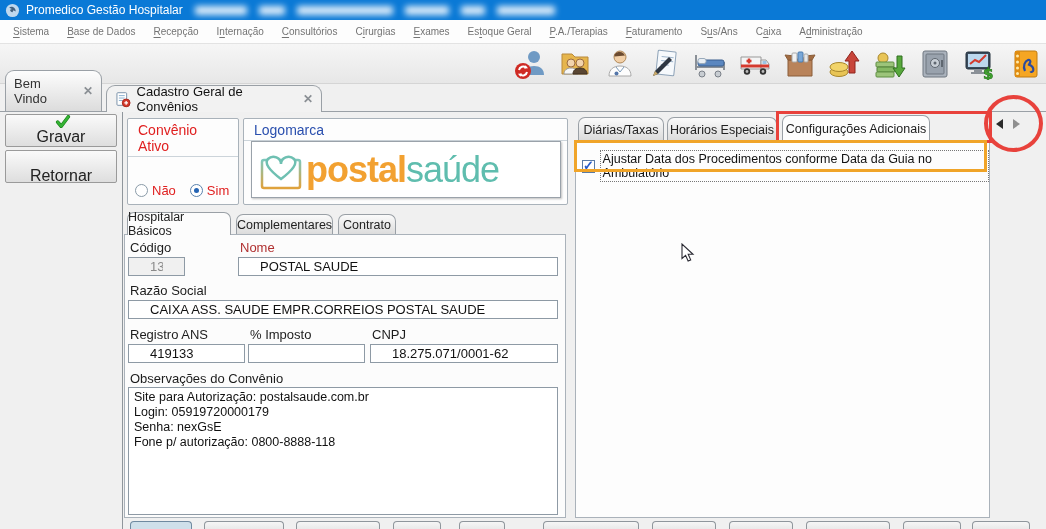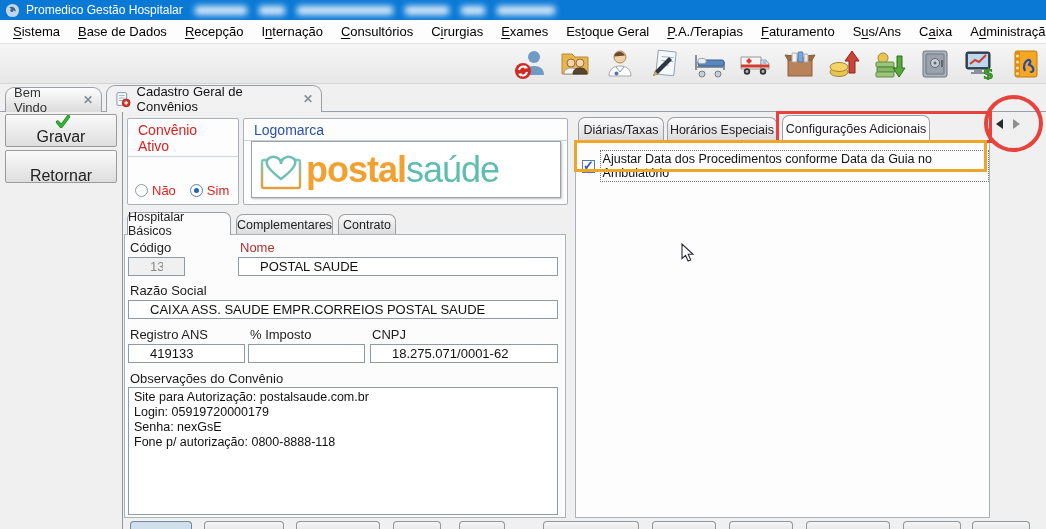--- a/index.html
+++ b/index.html
@@ -10,33 +10,33 @@
   .titlebar { position:absolute; left:0; top:0; width:1046px; height:20px;
     background:#0a79d6; color:#fff; display:flex; align-items:center; }
   .titlebar .app-icon { width:15px; height:15px; margin:0 6px 0 5px; }
   .titlebar .title { font-size:12px; }
   .redacted { display:inline-block; height:9px; background:rgba(255,255,255,.85);
     border-radius:2px; filter:blur(3px); margin-left:12px; }
 
   
   .menubar { position:absolute; left:0; top:20px; width:1046px; height:24px;
     background:#fdfdfd; border-bottom:1px solid #e3e3e3; display:flex; align-items:center; padding-left:4px; }
-  .mi { font-size:13px; color:#000000; padding:4px 9px; cursor:default; white-space:nowrap; }
+  .mi { font-size:10px; color:#737373; padding:4px 9px; cursor:default; white-space:nowrap; }
   .mi u { text-underline-offset:2px; }
 
   
   .toolbar { position:absolute; left:0; top:44px; width:1046px; height:40px;
     background:linear-gradient(#f6f6f6,#e7e7e7); border-bottom:1px solid #d5d5d5; }
   .toolicons { position:absolute; right:5px; top:3px; display:flex; gap:12px; }
   .ticon { width:33px; height:33px; display:flex; align-items:center; justify-content:center; }
   .ticon svg { width:32px; height:32px; }
 
   
   .tabstrip-line { position:absolute; left:0; top:111px; width:1046px; height:1px; background:#9aa0a6; }
-  .wtab { position:absolute; top:87px; height:25px; border:1px solid #9aa0a6; border-bottom:none;
+  .wtab { position:absolute; top:70px; height:41px; border:1px solid #9aa0a6; border-bottom:none;
     border-radius:9px 9px 0 0; background:linear-gradient(#fdfdfd,#dcdcdc);
     display:flex; align-items:center; padding:0 8px; font-size:13px; color:#333; }
   .wtab.active { top:85px; height:27px; background:#f2f2f2; z-index:3; color:#111; }
   .wtab .close { margin-left:10px; color:#8a8f94; font-size:12px; font-weight:bold; }
   .wtab .ticon16 { width:17px; height:17px; margin-right:6px; }
 
   
   .side-btn { position:absolute; left:5px; width:112px; height:33px;
     background:linear-gradient(#fafafa,#dedede); border:1px solid #9a9a9a; border-radius:2px;
     display:flex; align-items:center; font-size:16px; color:#222;flex-direction:column; }

